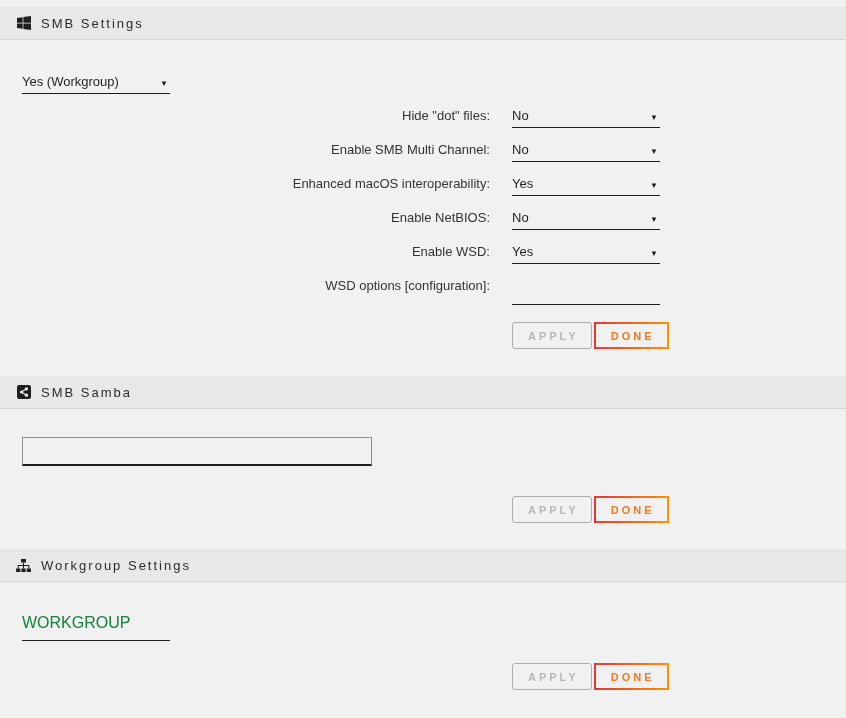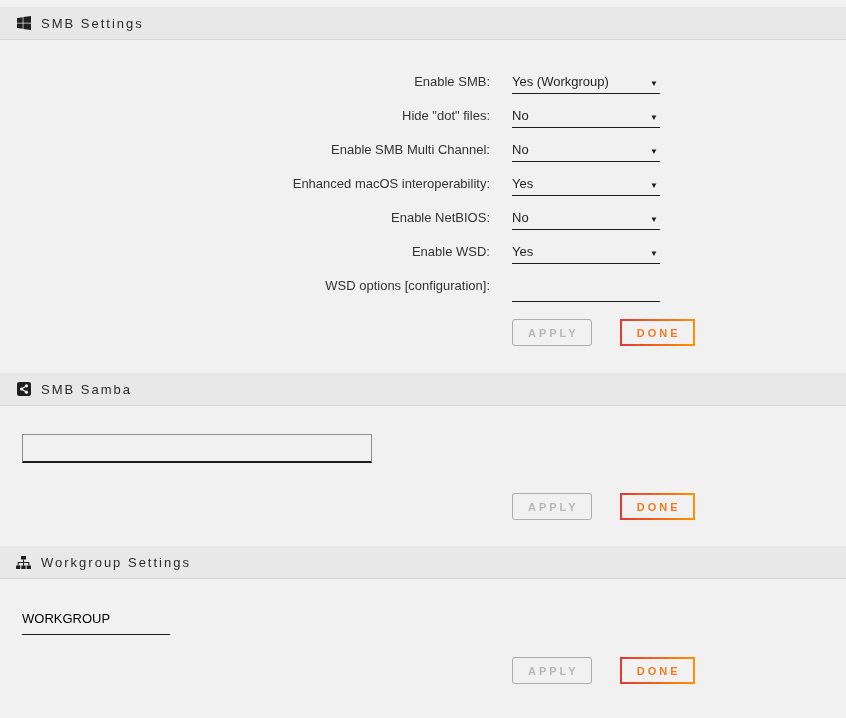--- a/index.html
+++ b/index.html
@@ -49,36 +49,36 @@
   .select-arrow{
     position:absolute;right:2px;top:8px;
     font-size:8px;color:#1a1a1a;pointer-events:none;
   }
   .line-input{
     margin-left:22px;width:148px;
     background:transparent;
     border:none;border-bottom:1px solid #1d1d1d;
     padding:6px 0 8px 0;
     font-family:"Liberation Sans",sans-serif;
-    font-size:13px;color:#000000;line-height:15px;
+    font-size:16px;color:#15803d;line-height:15px;
     outline:none;border-radius:0;
   }
   .extra-textarea{
     margin-left:22px;margin-top:4px;
     width:340px;height:22px;
     background:#f1f1f1;
     border:1px solid #8f8f8f;
     border-bottom:2px solid #1f1f1f;
     padding:2px 4px;
     font-family:"Liberation Sans",sans-serif;
     font-size:13px;color:#1f1f1f;
     resize:none;outline:none;
   }
   
-  .btn-row{display:flex;gap:28px;margin-left:512px;}
+  .btn-row{display:flex;gap:2px;margin-left:512px;}
   .s1 .btn-row{margin-top:9px;}
   .s2 .btn-row{margin-top:30px;}
   .s3 .btn-row{margin-top:22px;}
   .btn{
     height:27px;min-width:75px;
     font-family:"Liberation Sans",sans-serif;
     font-size:11px;font-weight:bold;letter-spacing:3px;
     background:transparent;
     padding:0 12px 0 15px;
     cursor:pointer;
@@ -103,21 +103,20 @@
       <span class="hdr-icon">
         <svg viewBox="0 0 16 16" width="14" height="14">
             <path fill="#1f1f1f" d="M0 2.3l6.5-.9v6.2H0zM7.3 1.2L16 0v7.6H7.3zM0 8.5h6.5v6.2l-6.5-.9zM7.3 8.5H16V16l-8.7-1.2z"></path>
           </svg>
       </span>
       <span class="section-title">SMB Settings</span>
     </header>
     <div class="section-body">
 
       <div class="row">
-        <div class="row-label">Enable SMB:</div>
         <div class="control select-control">
           <span>Yes (Workgroup)</span>
           <span class="select-arrow">▼</span>
         </div>
       </div>
 
       <div class="row">
         <div class="row-label">Hide "dot" files:</div>
         <div class="control select-control">
           <span>No</span>

